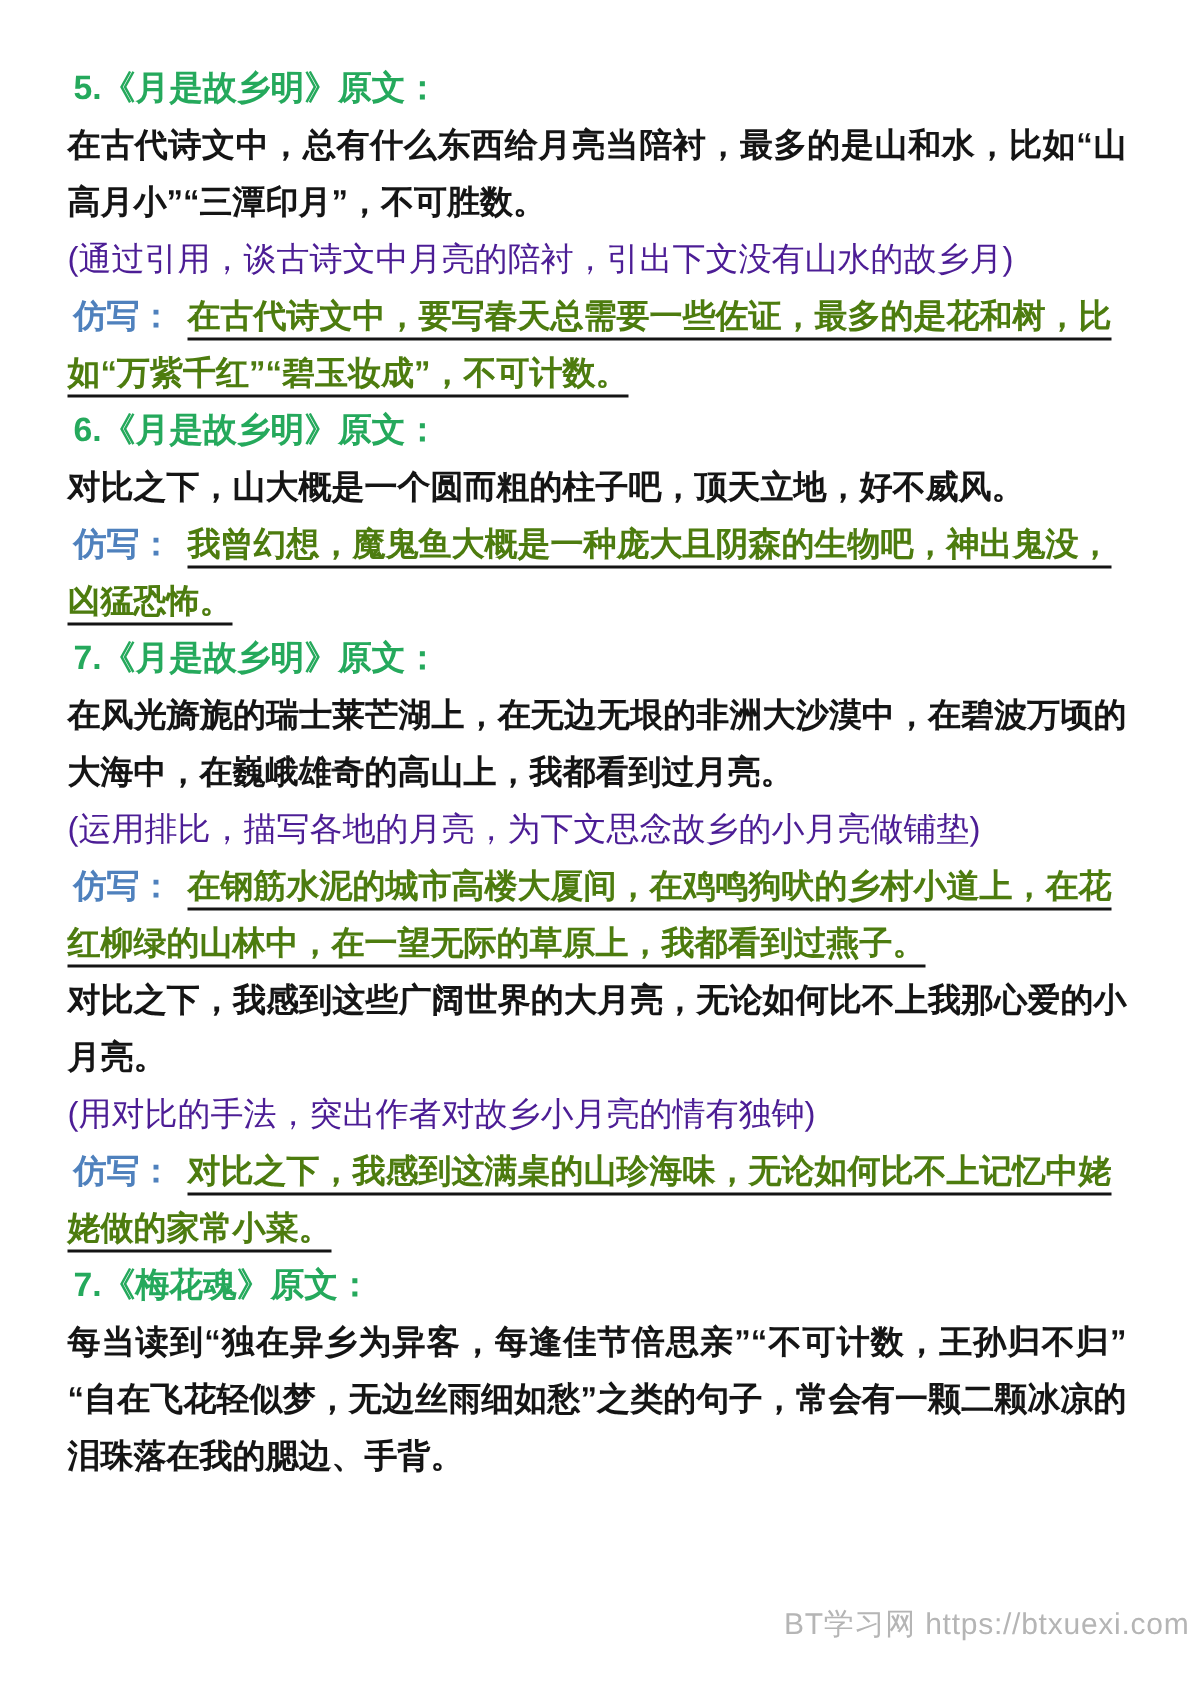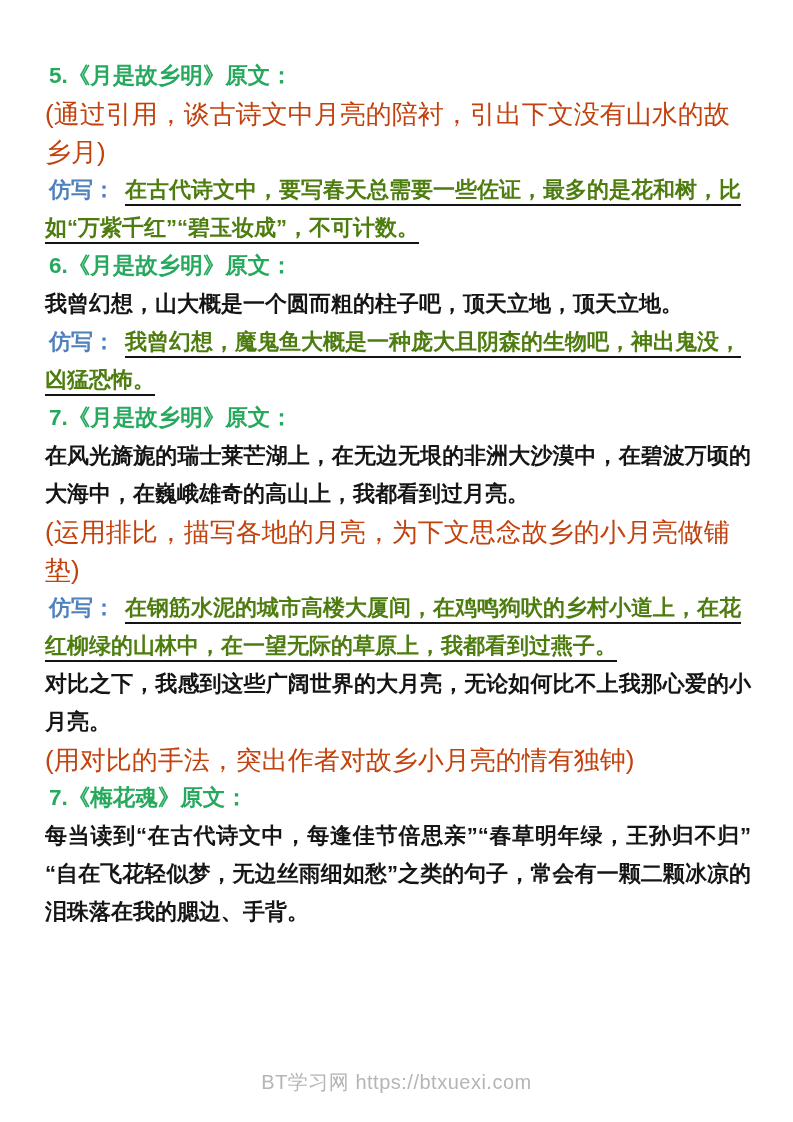--- a/index.html
+++ b/index.html
@@ -12,44 +12,43 @@
     height: 1122px;
     position: relative;
     overflow: hidden;
     font-family: "Liberation Sans", "DejaVu Sans", sans-serif;
   }
   .page {
     position: absolute;
     top: 40px;
     left: 45px;
     width: 706px;
-    margin-top: 17px;
   }
   .heading {
     margin: 0;
     padding-left: 4px;
     font-size: 22.5px;
     font-weight: 700;
     line-height: 38px;
     color: #25a95c;
   }
   .body-text {
     margin: 0;
     font-size: 22px;
     font-weight: 600;
     line-height: 38px;
     color: #151515;
     text-align: justify;
   }
   .note-text {
     margin: 0;
-    font-size: 26px;
+    font-size: 22px;
     font-weight: 400;
     line-height: 38px;
-    color: #c2410c;
+    color: #4c1d95;
   }
   .imitation {
     margin: 0;
     font-size: 22px;
     line-height: 38px;
   }
   .imitation .label {
     padding-left: 4px;
     color: #4f81bd;
     font-weight: 700;
@@ -61,57 +60,59 @@
     text-decoration: underline;
     text-decoration-color: #141414;
     text-decoration-thickness: 2px;
     text-underline-offset: 7px;
   }
   .footer {
     position: absolute;
     bottom: 26px;
     left: 0;
     right: 0;
-    text-align: center;
+    text-align: right;
     font-size: 20px;
     font-weight: 400;
     color: #b5b5b5;
     letter-spacing: 0.5px;
   }
 </style>
 </head>
 <body>
 
 <div class="page">
 
   <section class="entry">
     <h2 class="heading">5.《月是故乡明》原文：</h2>
+    <p class="body-text">在古代诗文中，总有什么东西给月亮当陪衬，最多的是山和水，比如“山高月小”“三潭印月”，不可胜数。</p>
     <p class="note-text optional">(通过引用，谈古诗文中月亮的陪衬，引出下文没有山水的故乡月)</p>
     <p class="imitation optional"><span class="label">仿写：</span><span class="red">在古代诗文中，要写春天总需要一些佐证，最多的是花和树，比如“万紫千红”“碧玉妆成”，不可计数。</span></p>
   </section>
 
   <section class="entry">
     <h2 class="heading">6.《月是故乡明》原文：</h2>
-    <p class="body-text">我曾幻想，山大概是一个圆而粗的柱子吧，顶天立地，顶天立地。</p>
+    <p class="body-text">对比之下，山大概是一个圆而粗的柱子吧，顶天立地，好不威风。</p>
     <p class="imitation optional"><span class="label">仿写：</span><span class="red">我曾幻想，魔鬼鱼大概是一种庞大且阴森的生物吧，神出鬼没，凶猛恐怖。</span></p>
   </section>
 
   <section class="entry">
     <h2 class="heading">7.《月是故乡明》原文：</h2>
     <p class="body-text">在风光旖旎的瑞士莱芒湖上，在无边无垠的非洲大沙漠中，在碧波万顷的大海中，在巍峨雄奇的高山上，我都看到过月亮。</p>
     <p class="note-text optional">(运用排比，描写各地的月亮，为下文思念故乡的小月亮做铺垫)</p>
     <p class="imitation optional"><span class="label">仿写：</span><span class="red">在钢筋水泥的城市高楼大厦间，在鸡鸣狗吠的乡村小道上，在花红柳绿的山林中，在一望无际的草原上，我都看到过燕子。</span></p>
   </section>
 
   <section class="entry">
     <p class="body-text">对比之下，我感到这些广阔世界的大月亮，无论如何比不上我那心爱的小月亮。</p>
     <p class="note-text optional">(用对比的手法，突出作者对故乡小月亮的情有独钟)</p>
+    <p class="imitation optional"><span class="label">仿写：</span><span class="red">对比之下，我感到这满桌的山珍海味，无论如何比不上记忆中姥姥做的家常小菜。</span></p>
   </section>
 
   <section class="entry">
     <h2 class="heading">7.《梅花魂》原文：</h2>
-    <p class="body-text">每当读到“在古代诗文中，每逢佳节倍思亲”“春草明年绿，王孙归不归”“自在飞花轻似梦，无边丝雨细如愁”之类的句子，常会有一颗二颗冰凉的泪珠落在我的腮边、手背。</p>
+    <p class="body-text">每当读到“独在异乡为异客，每逢佳节倍思亲”“不可计数，王孙归不归”“自在飞花轻似梦，无边丝雨细如愁”之类的句子，常会有一颗二颗冰凉的泪珠落在我的腮边、手背。</p>
 
   </section>
 
 </div>
 
 <div class="footer">BT学习网 https://btxuexi.com</div>
 
 </body></html>

